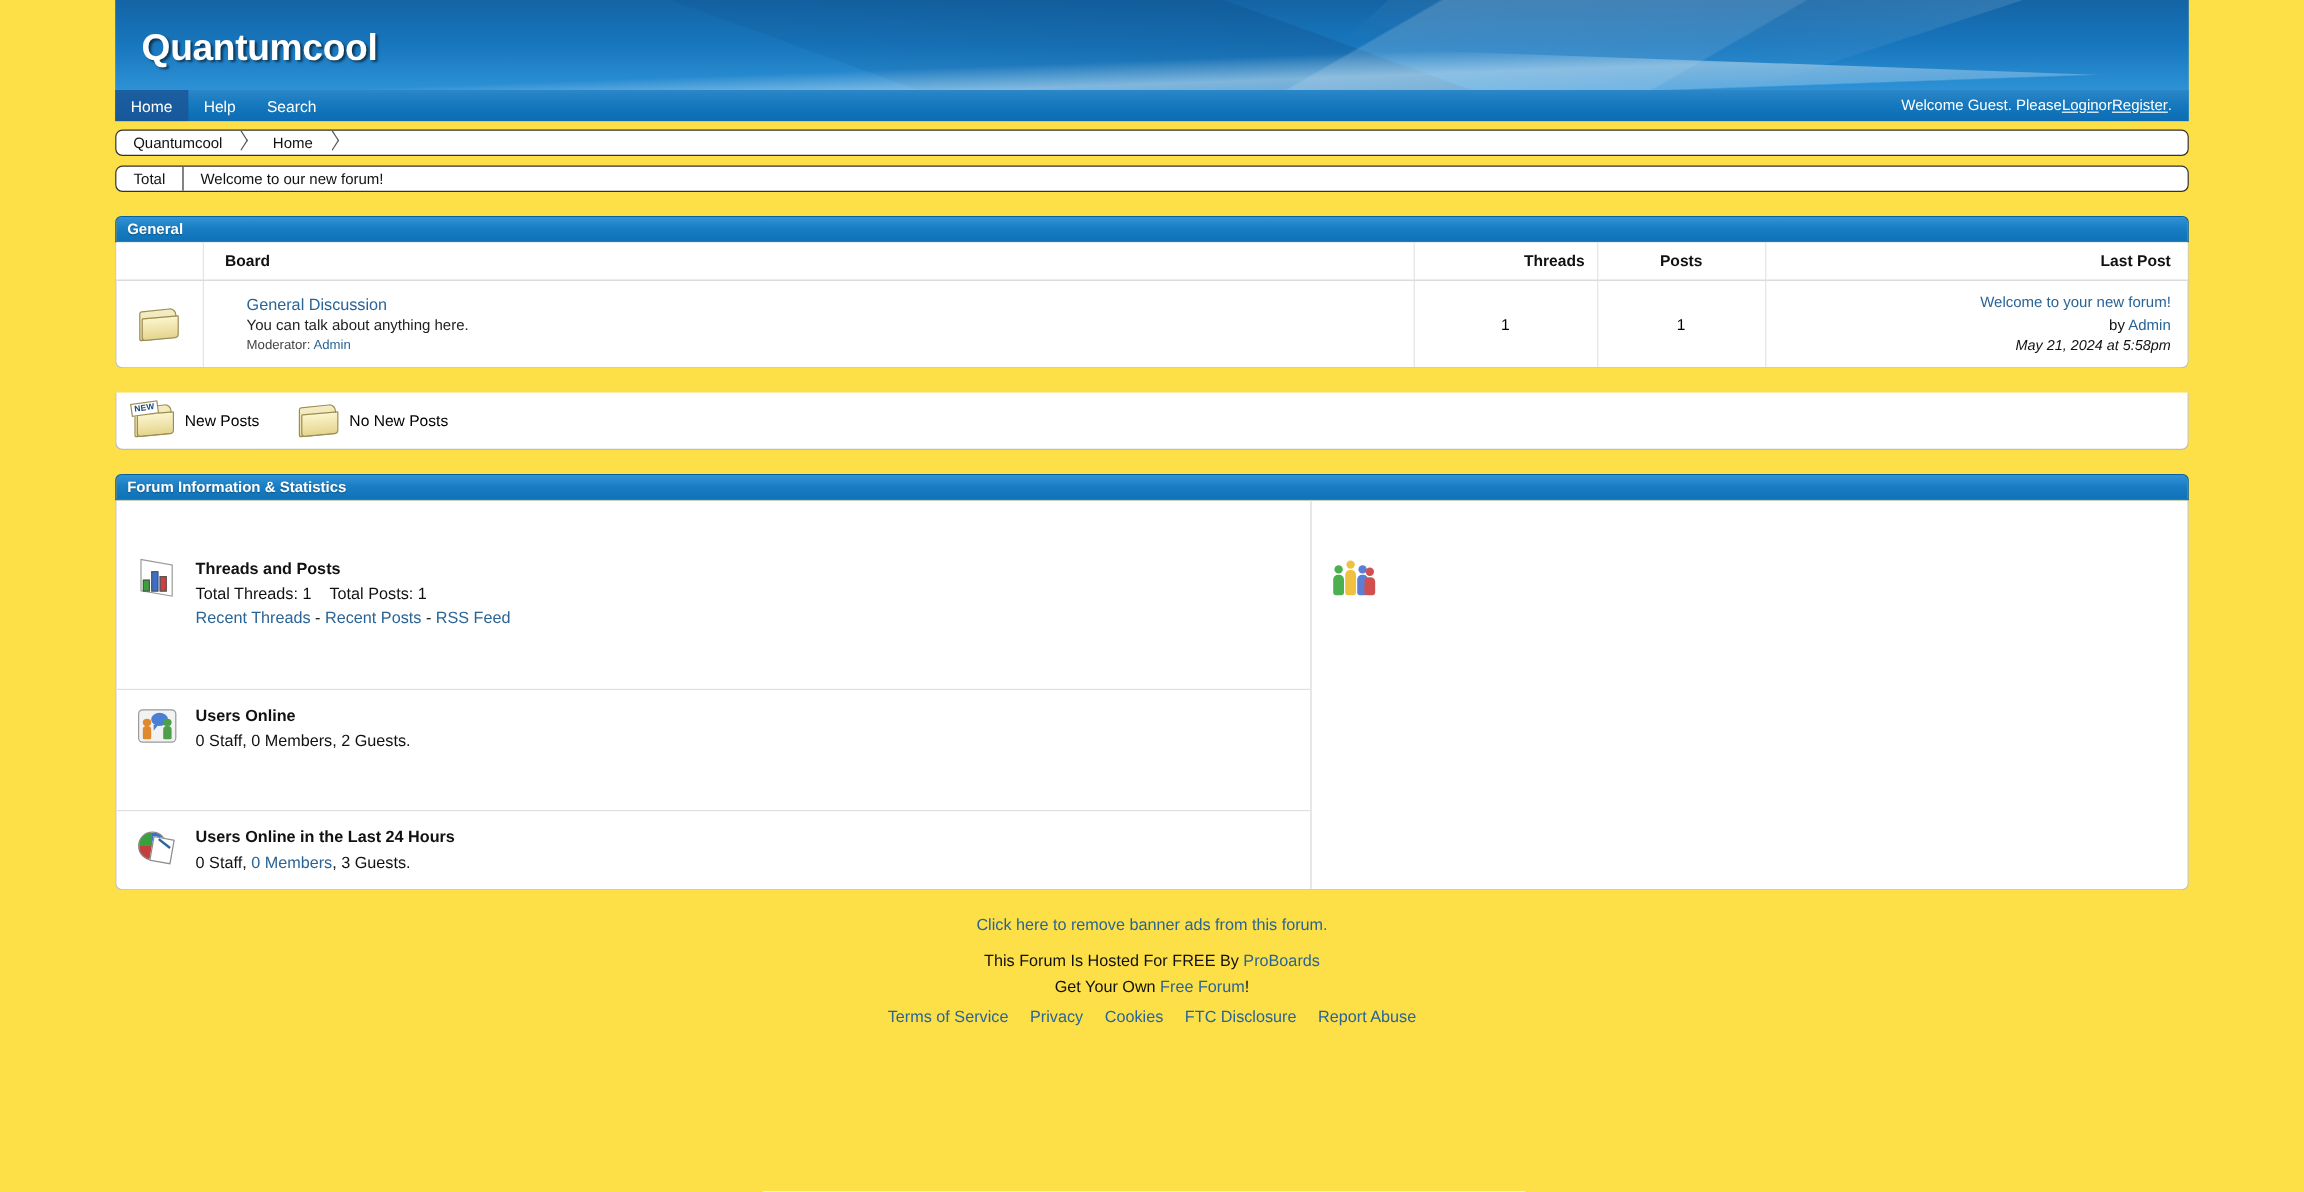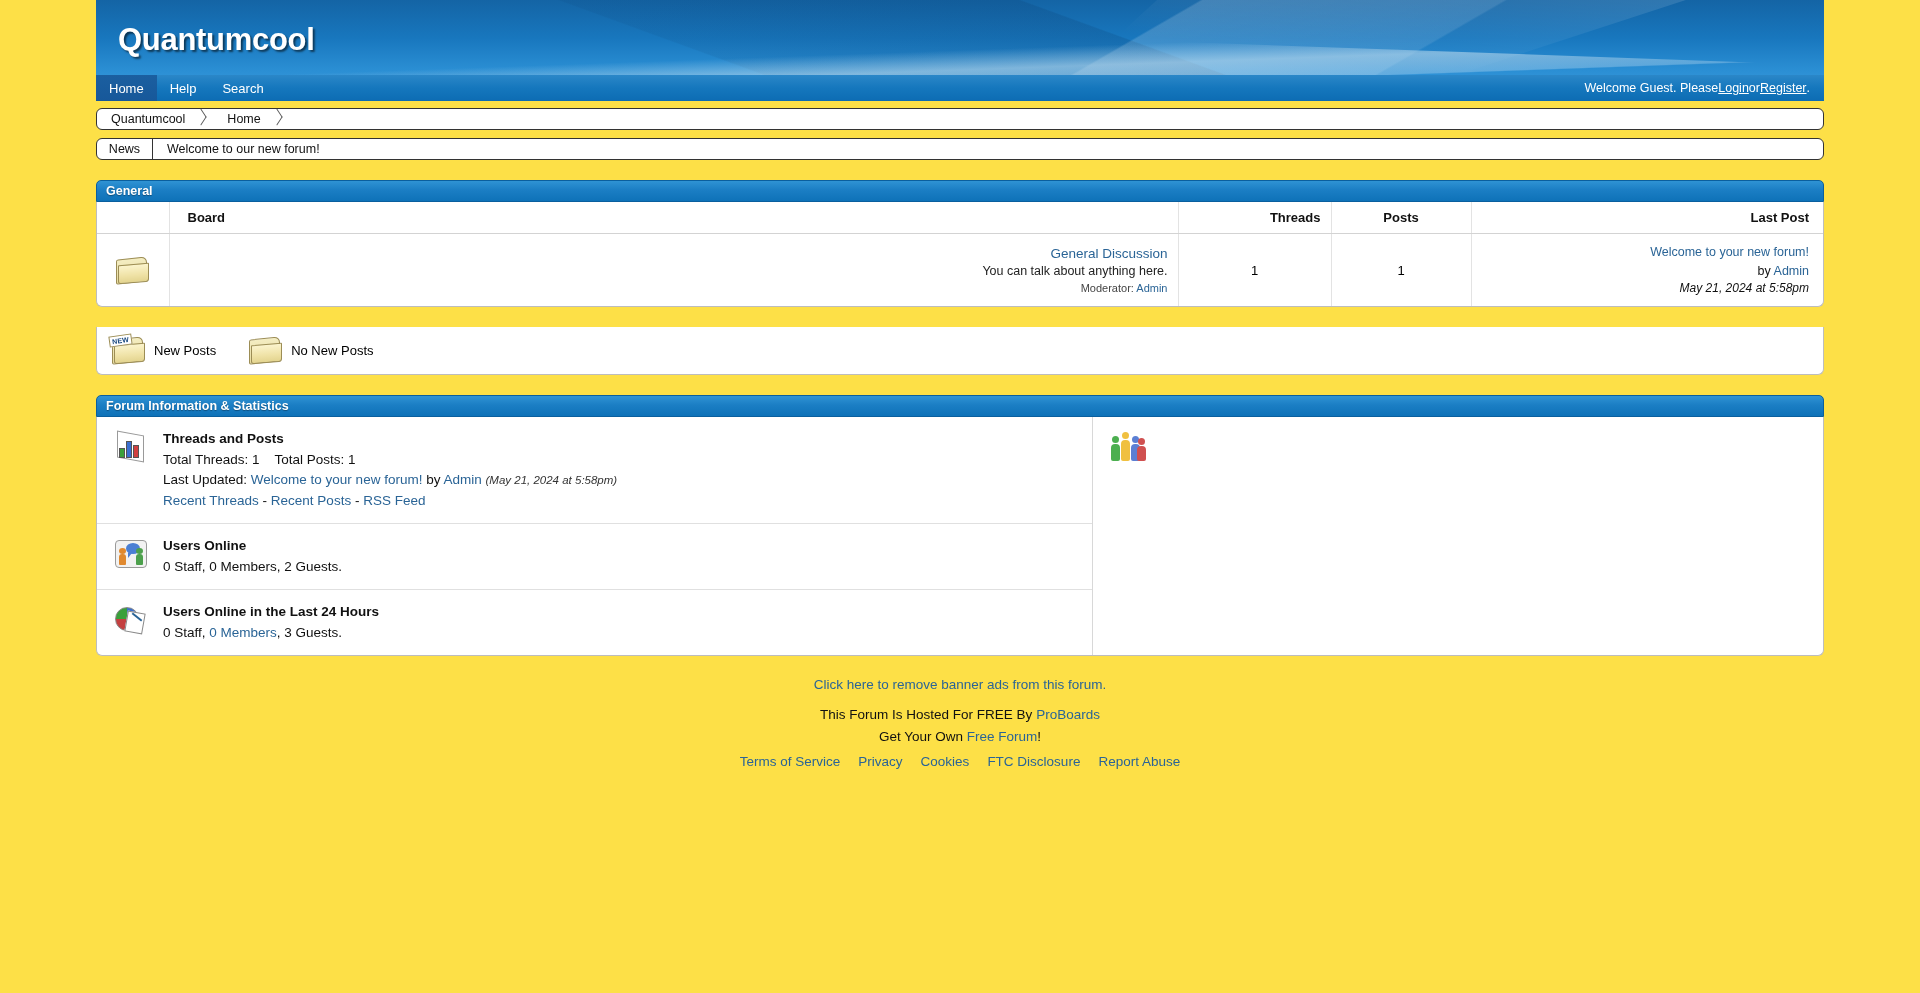--- a/index.html
+++ b/index.html
@@ -203,21 +203,21 @@
   table.board th.c-posts { width: 140px; text-align: center; }
   table.board th.c-last { width: 352px; text-align: right; padding-right: 14px; }
 
   table.board td {
     padding: 9px 10px;
     vertical-align: middle;
     border-left: 1px solid #e3e3e3;
     font-size: 13px;
   }
   table.board td.c-icon { border-left: none; text-align: center; }
-  table.board td.c-board { padding-left: 14px; text-align: right; }
+  table.board td.c-board { padding-left: 36px; }
   table.board td.c-threads, table.board td.c-posts { text-align: center; }
   table.board td.c-last { text-align: right; padding-right: 14px; line-height: 1.45; }
 
   .board-title { color: #2a6496; font-size: 13.5px; text-decoration: none; cursor: pointer; }
   .board-desc { font-size: 12.5px; color: #222; margin-top: 3px; }
   .board-mod { font-size: 11px; color: #444; margin-top: 4px; }
   .board-mod a { color: #2a6496; text-decoration: none; cursor: pointer; }
   .lp-link { color: #2a6496; text-decoration: none; cursor: pointer; font-size: 12.5px; }
   .lp-by { font-size: 12.5px; color: #111; }
   .lp-by a { color: #2a6496; text-decoration: none; cursor: pointer; }
@@ -265,20 +265,21 @@
 
   
   .stats-grid { display: flex; }
   .stats-left { flex: 0 0 996px; border-right: 1px solid #d8d8d8; }
   .stats-right { flex: 1; }
   .stat-row {
     display: flex;
     align-items: flex-start;
     padding: 12px 14px 12px 18px;
     gap: 14px;
+    margin-top: 35px;
   }
   .stat-row + .stat-row { border-top: 1px solid #e0e0e0; }
   .stats-left .stat-row.first { min-height: 87px; }
   .stat-ico { width: 34px; flex: 0 0 34px; padding-top: 4px; }
   .stat-txt { font-size: 13.5px; line-height: 1.52; color: #111; }
   .stat-title { font-weight: bold; font-size: 13.5px; }
   .stat-txt a { color: #2a6496; text-decoration: none; cursor: pointer; }
   .dim-date { font-size: 11.5px; font-style: italic; color: #333; }
   .ital { font-style: italic; }
 
@@ -366,21 +367,21 @@
   </div>
 
   <div class="crumbbar">
     <a class="crumb">Quantumcool</a>
     <span class="crumb-sep"></span>
     <a class="crumb">Home</a>
     <span class="crumb-sep"></span>
   </div>
 
   <div class="newsbar">
-    <div class="news-label">News</div>
+    <div class="news-label">Total</div>
     <div class="news-text">Welcome to our new forum!</div>
   </div>
 
   <div class="section">
     <div class="sec-head">General</div>
     <div class="sec-body">
       <table class="board">
         <thead>
           <tr>
             <th class="c-icon"></th>
@@ -451,21 +452,20 @@
               <div class="ico-chart">
                   <span class="plate"></span>
                   <i class="b1"></i>
                   <i class="b2"></i>
                   <i class="b3"></i>
                 </div>
             </div>
             <div class="stat-txt">
               <div class="stat-title">Threads and Posts</div>
               <div><span>Total Threads: 1</span>&nbsp;&nbsp;&nbsp;&nbsp;<span>Total Posts: 1</span></div>
-              <div><span>Last Updated:</span> <a>Welcome to your new forum!</a> <span>by</span> <a>Admin</a> <span class="ital dim-date">(May 21, 2024 at 5:58pm)</span></div>
               <div><a>Recent Threads</a> <span>-</span> <a>Recent Posts</a> <span>-</span> <a>RSS Feed</a></div>
             </div>
           </div>
 
           <div class="stat-row">
             <div class="stat-ico">
               <div class="ico-online">
                   <span class="bub"></span>
                   <span class="m1"></span>
                   <span class="m2"></span>

